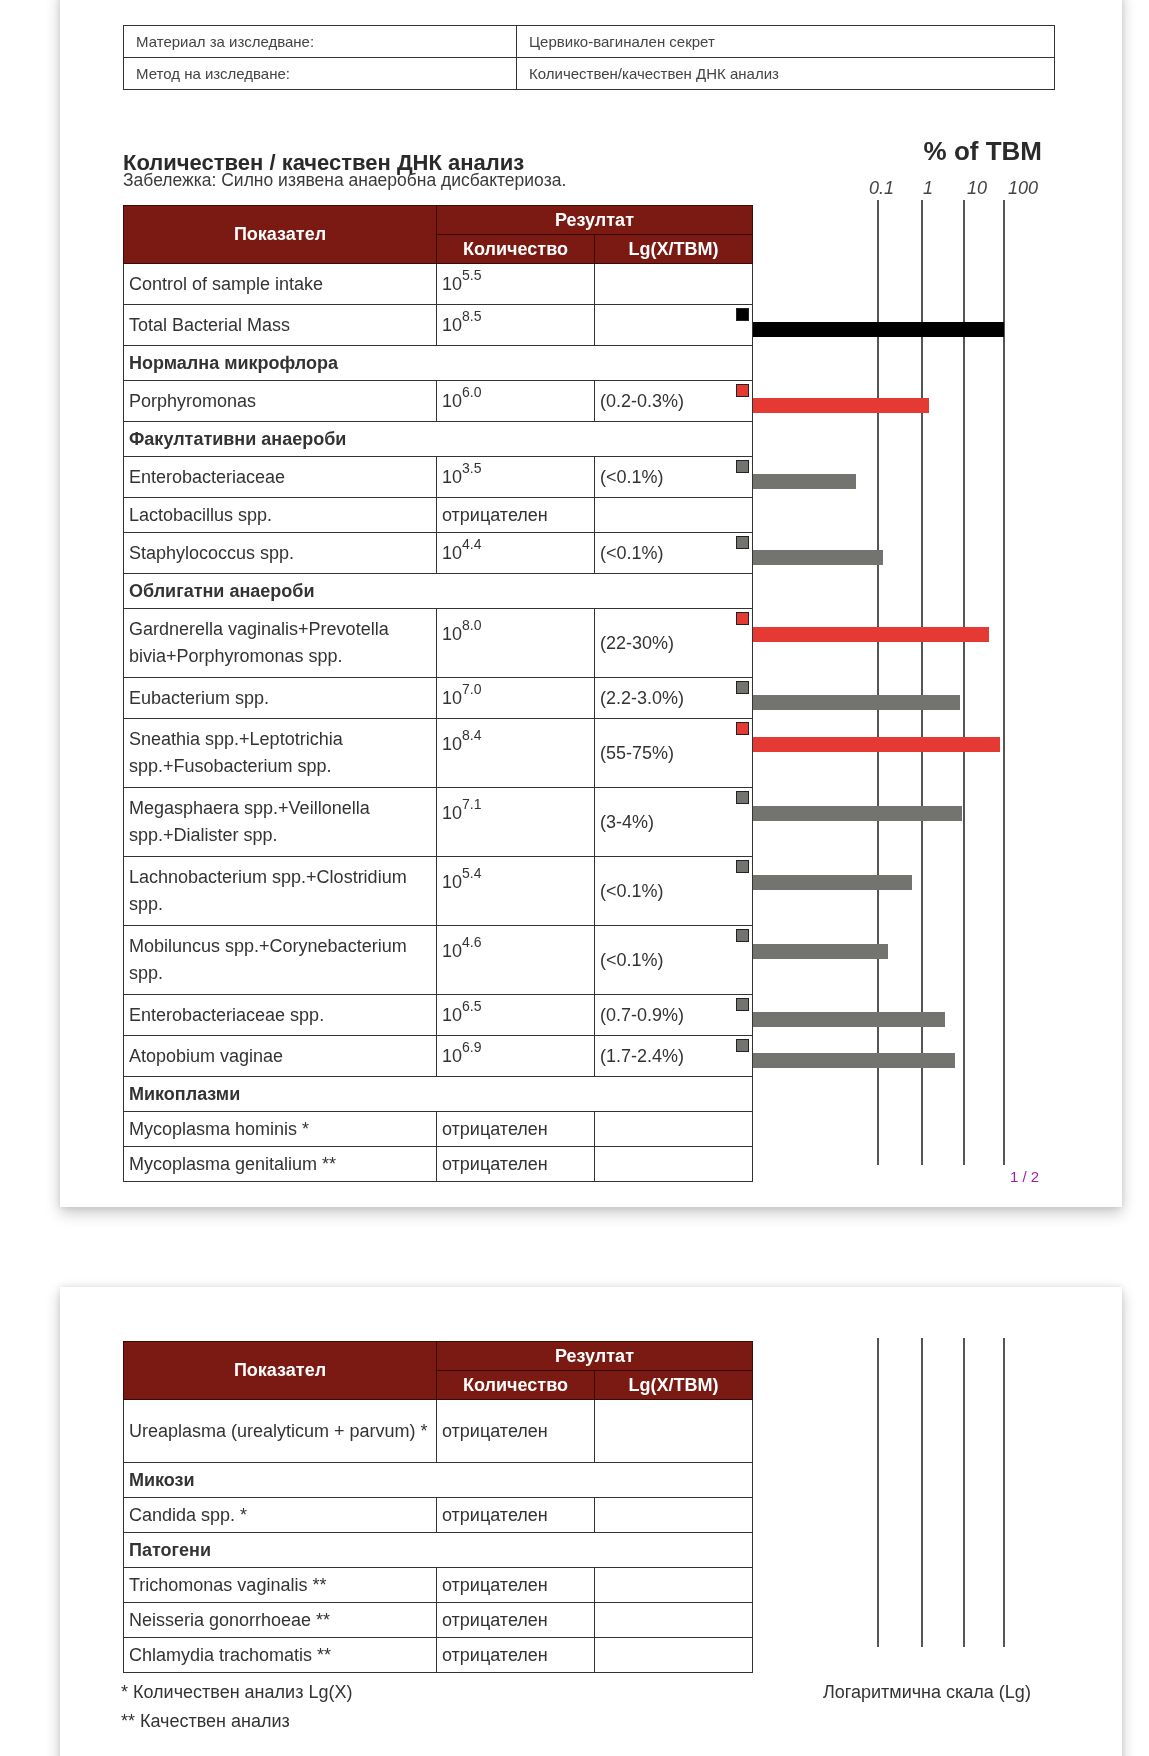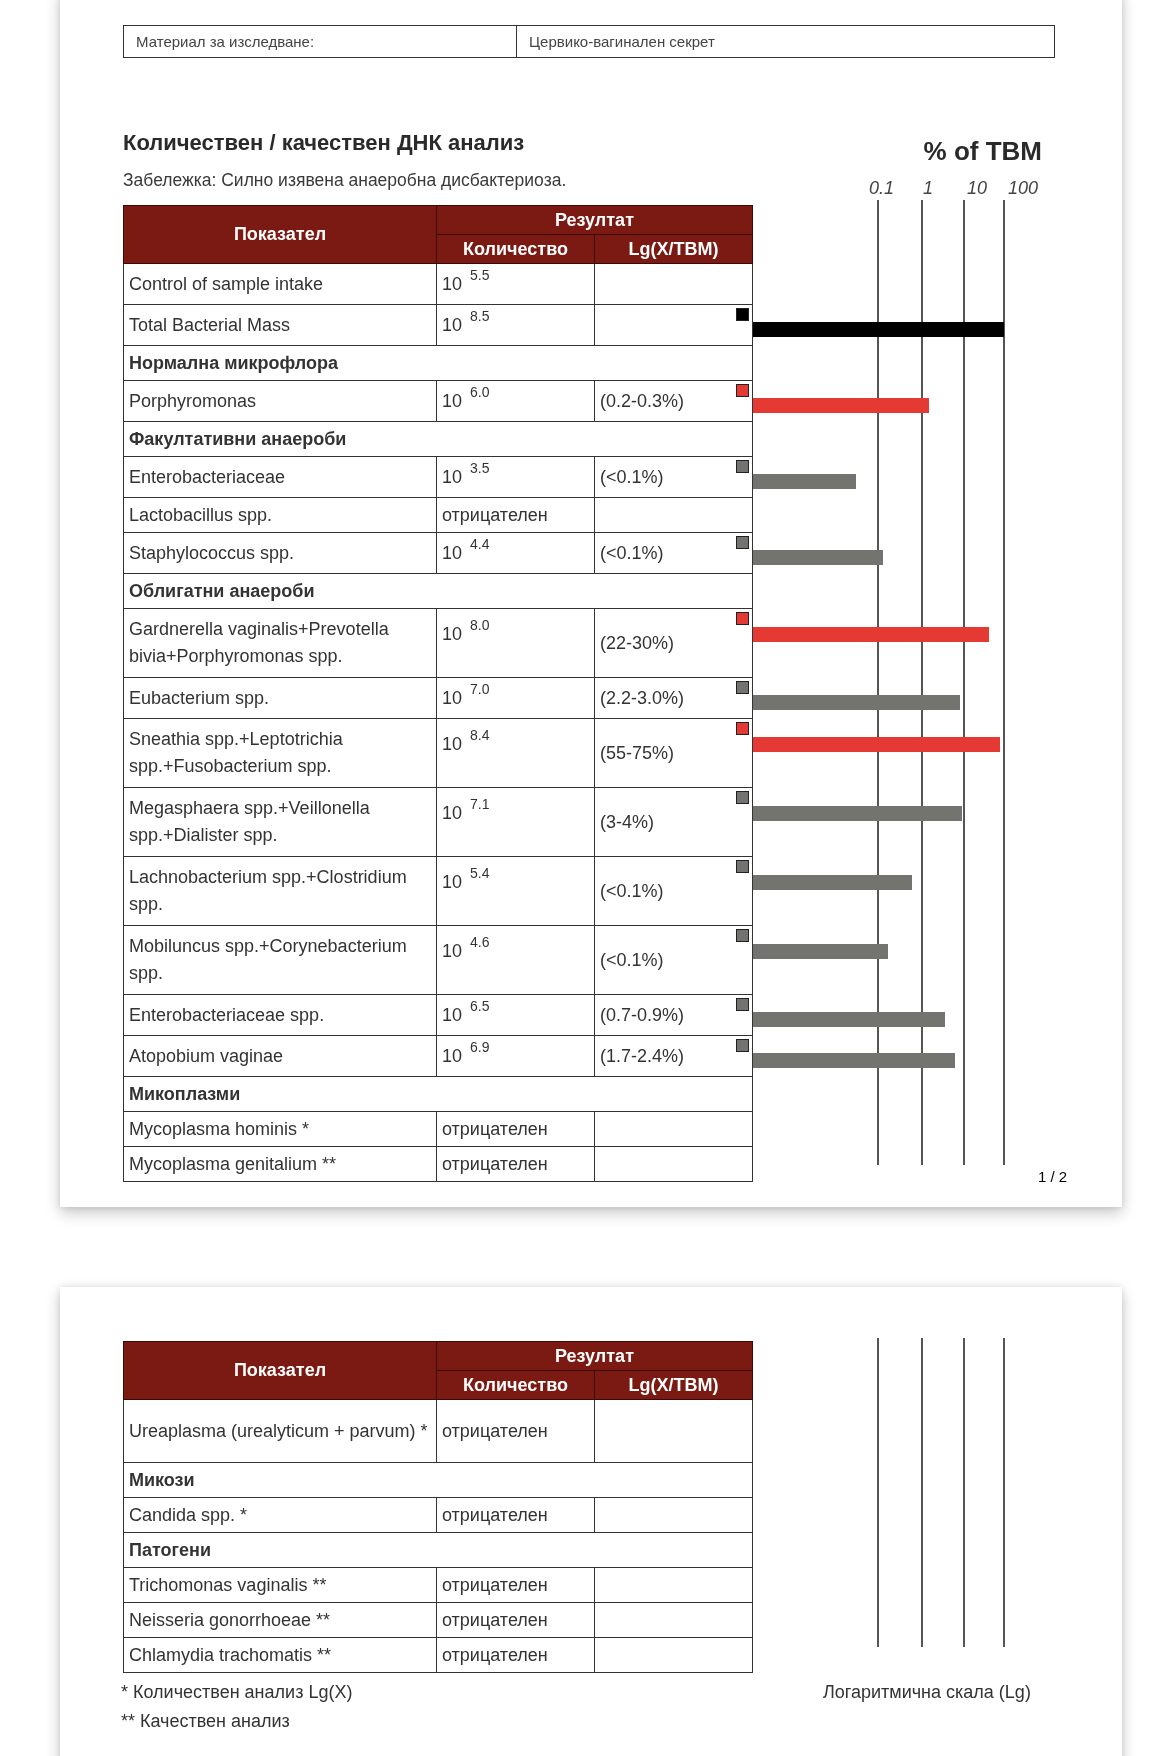--- a/index.html
+++ b/index.html
@@ -8,50 +8,54 @@
   .page { position:absolute; left:60px; width:1062px; background:#fff;
           box-shadow:0 6px 14px rgba(0,0,0,0.22), 0 0 6px rgba(0,0,0,0.10); }
   #page1 { top:-10px; height:1217px; }
   #page2 { top:1287px; height:520px; }
 
   
   .info { position:absolute; left:63px; top:35px; width:932px; border-collapse:collapse;border-radius:19px; }
   .info td { border:1.5px solid #333; height:31px; padding:0 12px; font-size:15px; color:#444; }
   .info td.k { width:368px; }
 
-  .title { position:absolute; left:63px; top:140px; font-size:22px; font-weight:bold; color:#2a2a2a; }
+  .title { position:absolute; left:63px; top:160px; font-size:22px; font-weight:bold; color:#2a2a2a; }
   .note { position:absolute; left:63px; top:180px; font-size:17.5px; color:#3a3a3a;text-align:center; }
   .tbm-title { position:absolute; right:80px; top:146px; font-size:26px; font-weight:bold; color:#2a2a2a; }
   .tick { position:absolute; top:188px; font-size:18px; color:#444;font-style:italic; }
 
   
   table.res { position:absolute; left:63px; width:630px; border-collapse:collapse; table-layout:fixed; }
   table.res th { background:#7b1a12; color:#fff; font-weight:bold; font-size:18px; border:1.5px solid #3a0a06; padding:0; }
   table.res td { border:1.5px solid #333; font-size:18px; color:#333; padding:0 5px; vertical-align:middle; position:relative; }
   table.res td.sec { font-weight:bold; }
   table.res tr.r1 td { height:34px; }
   table.res tr.r2 td { height:62px; line-height:27px; }
-  .qty sup { font-size:14px; position:relative; top:-3px;margin-left:8px; }
+  .qty sup { font-size:14px; position:relative; top:-3px; }
   .qty { vertical-align:top !important; padding-top:6px !important; }
   .marker { position:absolute; right:3px; top:3px; width:13px; height:13px; border:1.5px solid #222; box-sizing:border-box; }
 
   .vline { position:absolute; width:2px; background:#555; }
   .bar { position:absolute; height:15px; }
-  .pagenum { position:absolute; font-size:15px; color:#000000;margin-left:28px; }
+  .pagenum { position:absolute; font-size:15px; color:#a21caf; }
   .foot { position:absolute; font-size:18px; color:#333; }
 </style>
 </head>
 <body>
 
 <div class="page" id="page1">
   <table class="info">
     <tbody>
         <tr>
       <td class="k">Материал за изследване:</td>
       <td>Цервико-вагинален секрет</td>
+    </tr>
+    <tr>
+      <td class="k">Метод на изследване:</td>
+      <td>Количествен/качествен ДНК анализ</td>
     </tr>
   </tbody>
     </table>
 
   <div class="title">Количествен / качествен ДНК анализ</div>
   <div class="note">Забележка: Силно изявена анаеробна дисбактериоза.</div>
   <div class="tbm-title">% of TBM</div>
   <div class="tick" style="left:809px">0.1</div>
   <div class="tick" style="left:863px">1</div>
   <div class="tick" style="left:907px">10</div>

